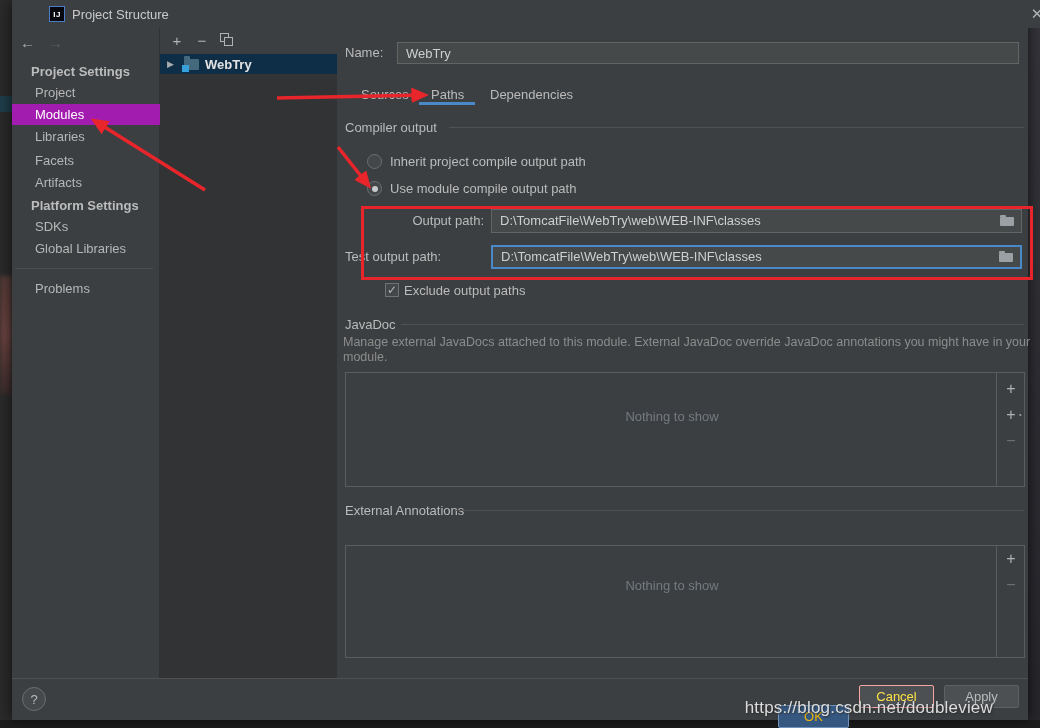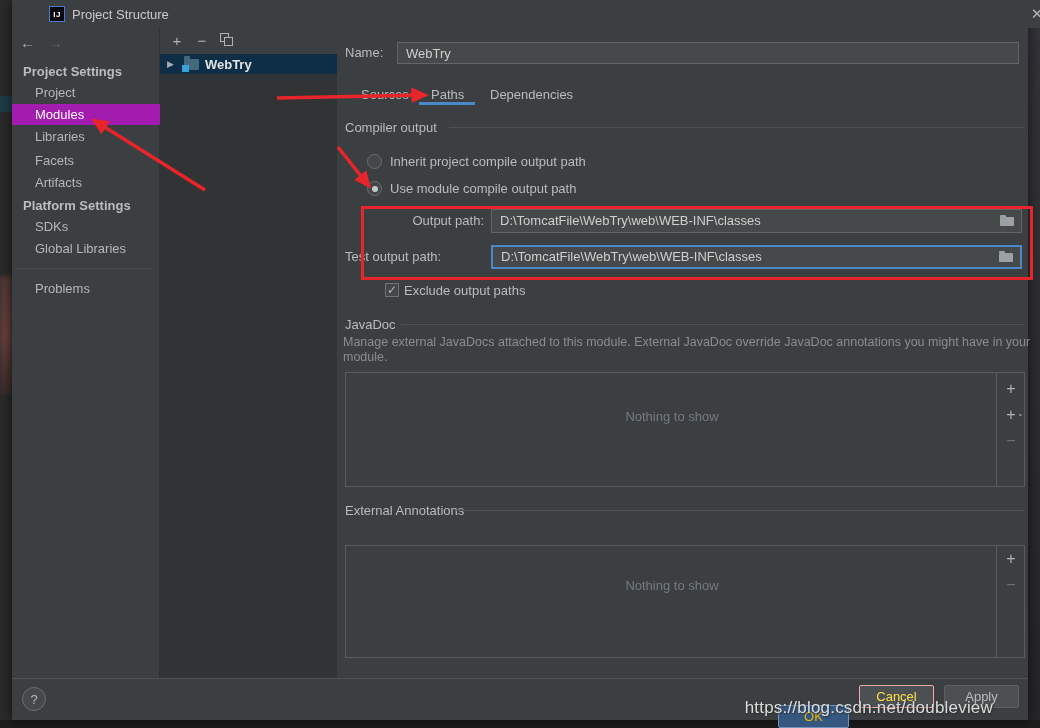--- a/index.html
+++ b/index.html
@@ -29,21 +29,21 @@
   .close-btn { position:absolute; left:982px; top:4px; width:22px; height:20px; color:#afb3b6;
                font-size:15px; display:flex; align-items:center; justify-content:center; cursor:default; }
 
   
   .sidebar { position:absolute; left:0; top:28px; width:148px; height:650px; background:#3c3f41;
              border-right:1px solid #323232; }
   .nav-arrow { position:absolute; top:6px; font-size:15px; }
   .nav-back { left:8px; color:#afb3b6; }
   .nav-fwd  { left:36px; color:#5d6163; }
   .sb-row { position:absolute; left:0; width:148px; height:21px; line-height:21px; }
-  .sb-header { padding-left:11px; font-weight:bold; color:#bcbcbc; }
+  .sb-header { padding-left:19px; font-weight:bold; color:#bcbcbc; }
   .sb-item { padding-left:23px; color:#b6b6b6; }
   .sb-selected { background:#a21caf; color:#ffffff; }
   .sb-sep { position:absolute; left:3px; width:138px; height:1px; background:#4e4e4e; top:240px; }
 
   
   .treepanel { position:absolute; left:148px; top:28px; width:177px; height:650px; background:#313335; }
   .tree-toolbar { position:absolute; left:0; top:0; width:177px; height:26px; background:#3c3f41; }
   .tt-icon { position:absolute; top:3px; width:18px; height:18px; color:#afb3b6; font-size:15px;
              display:flex; align-items:center; justify-content:center; }
   .tt-plus { left:8px; } .tt-minus { left:33px; }

